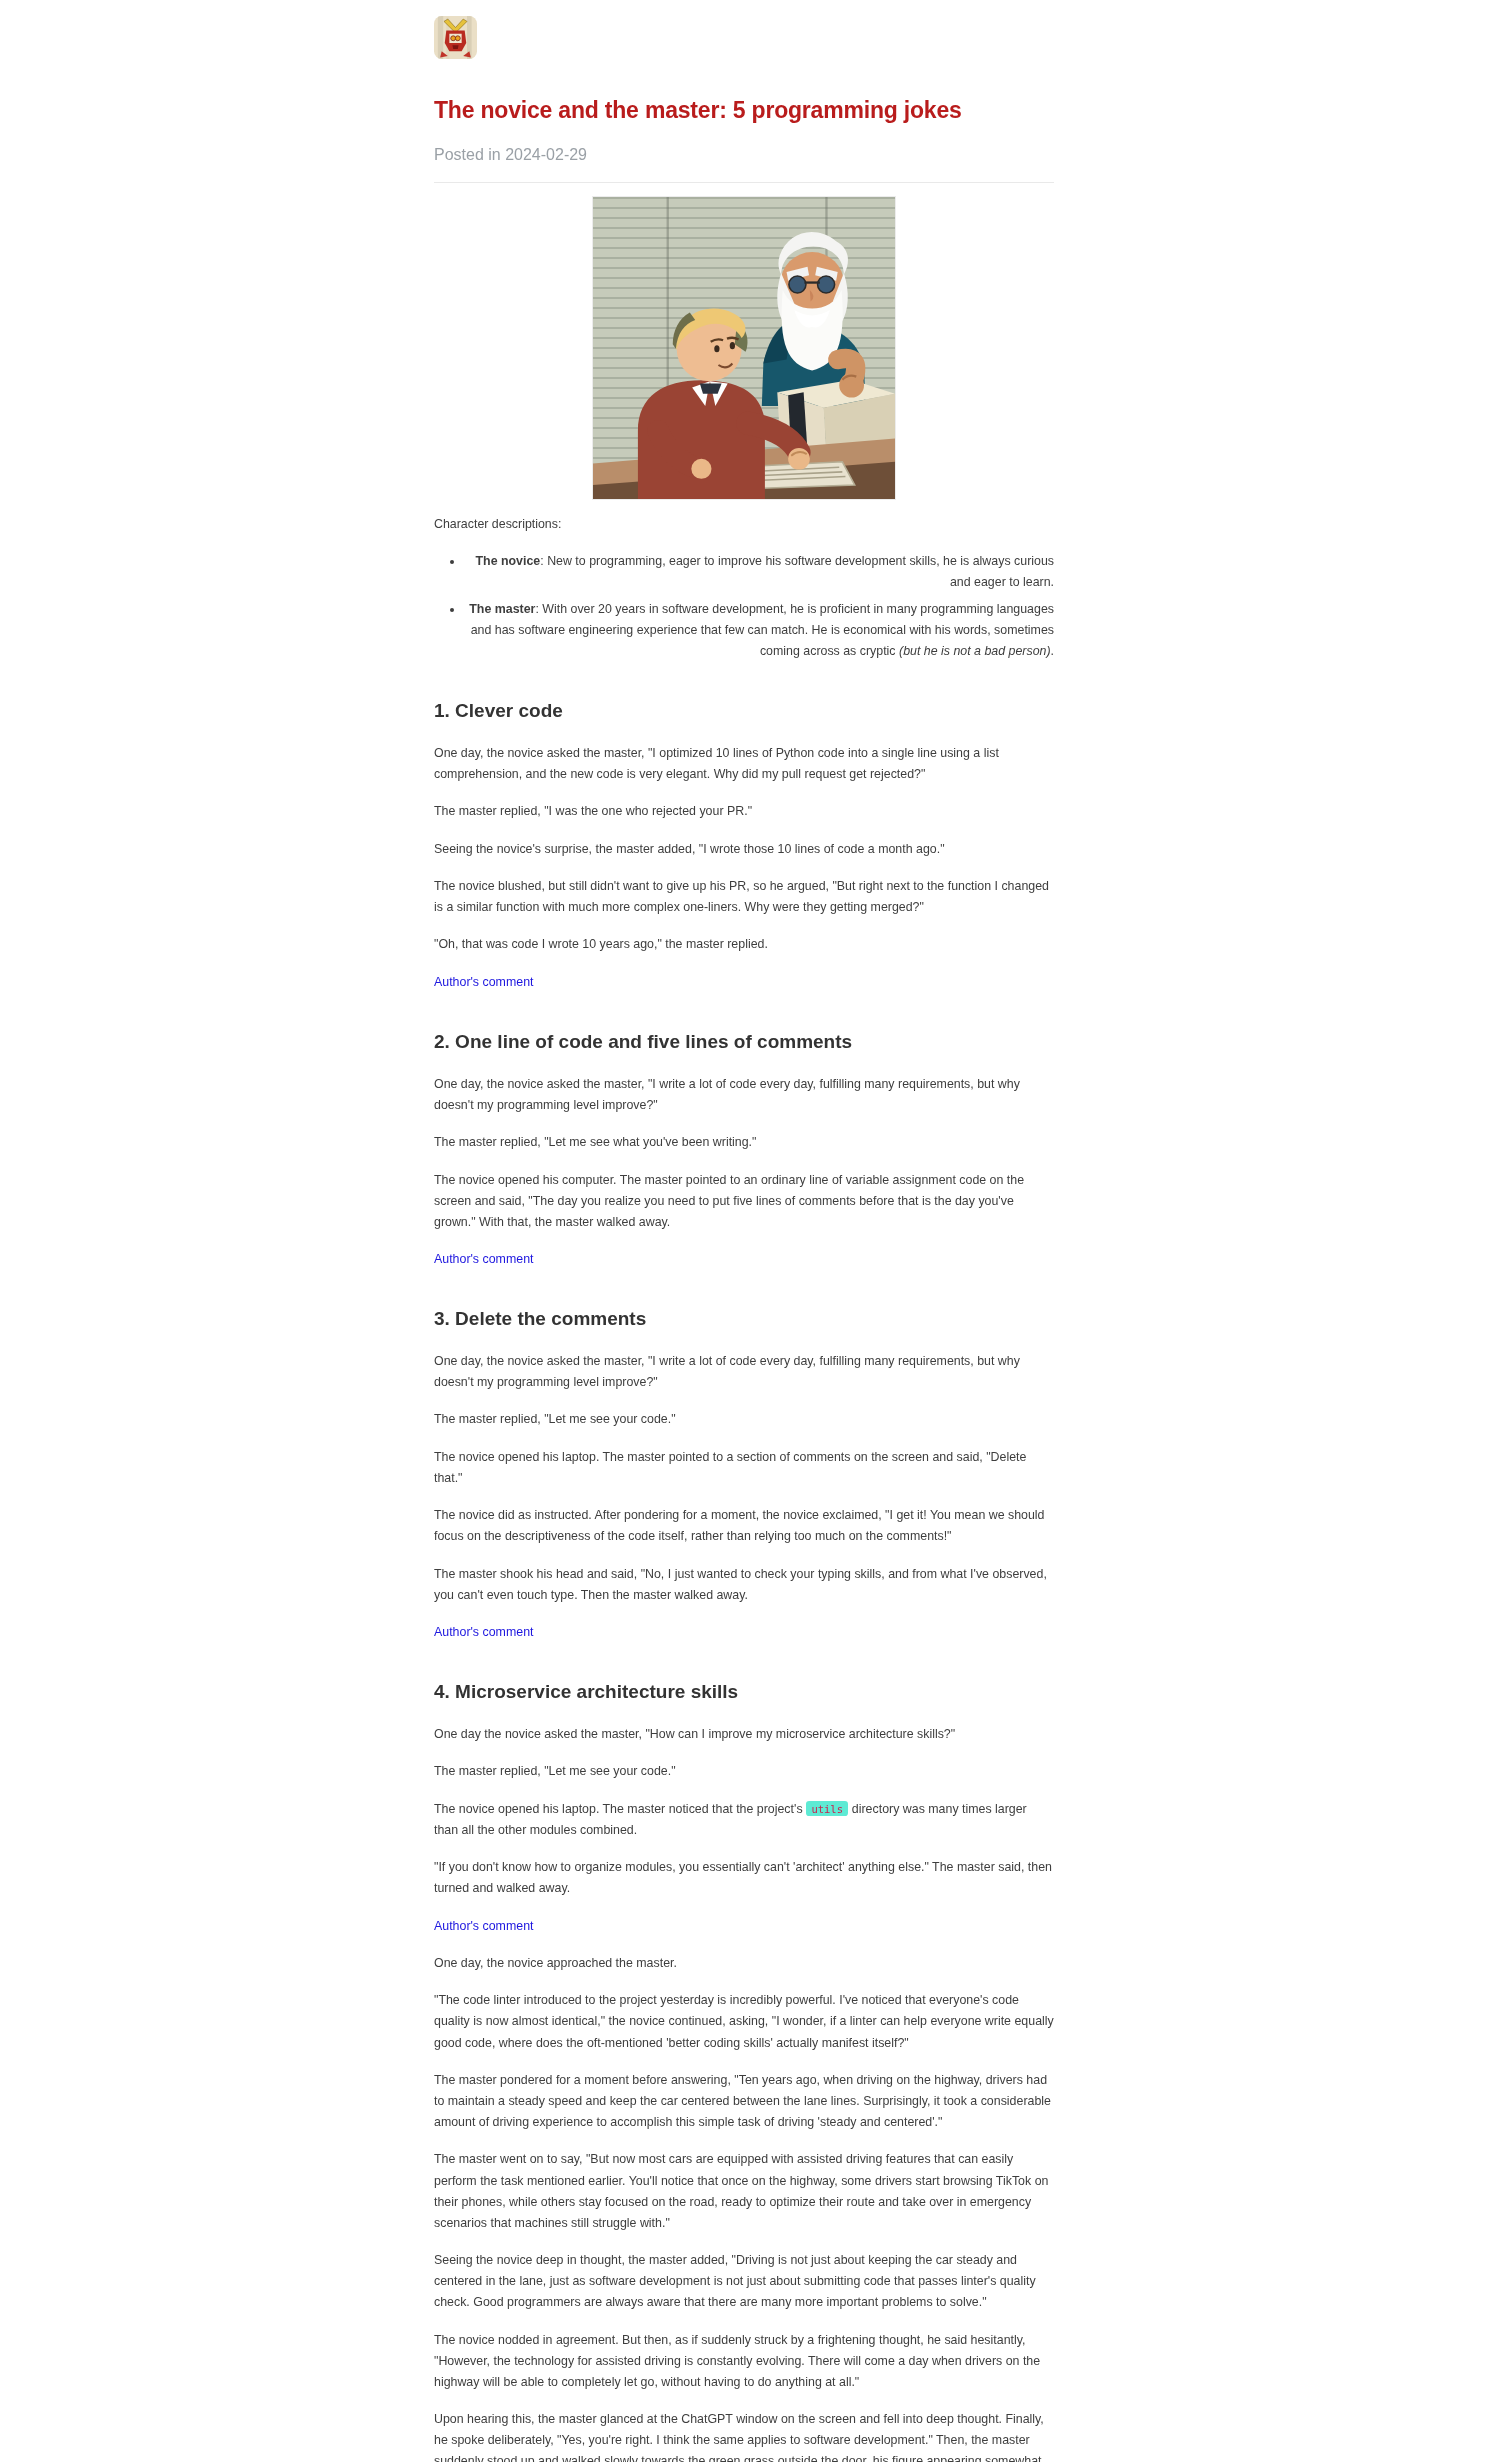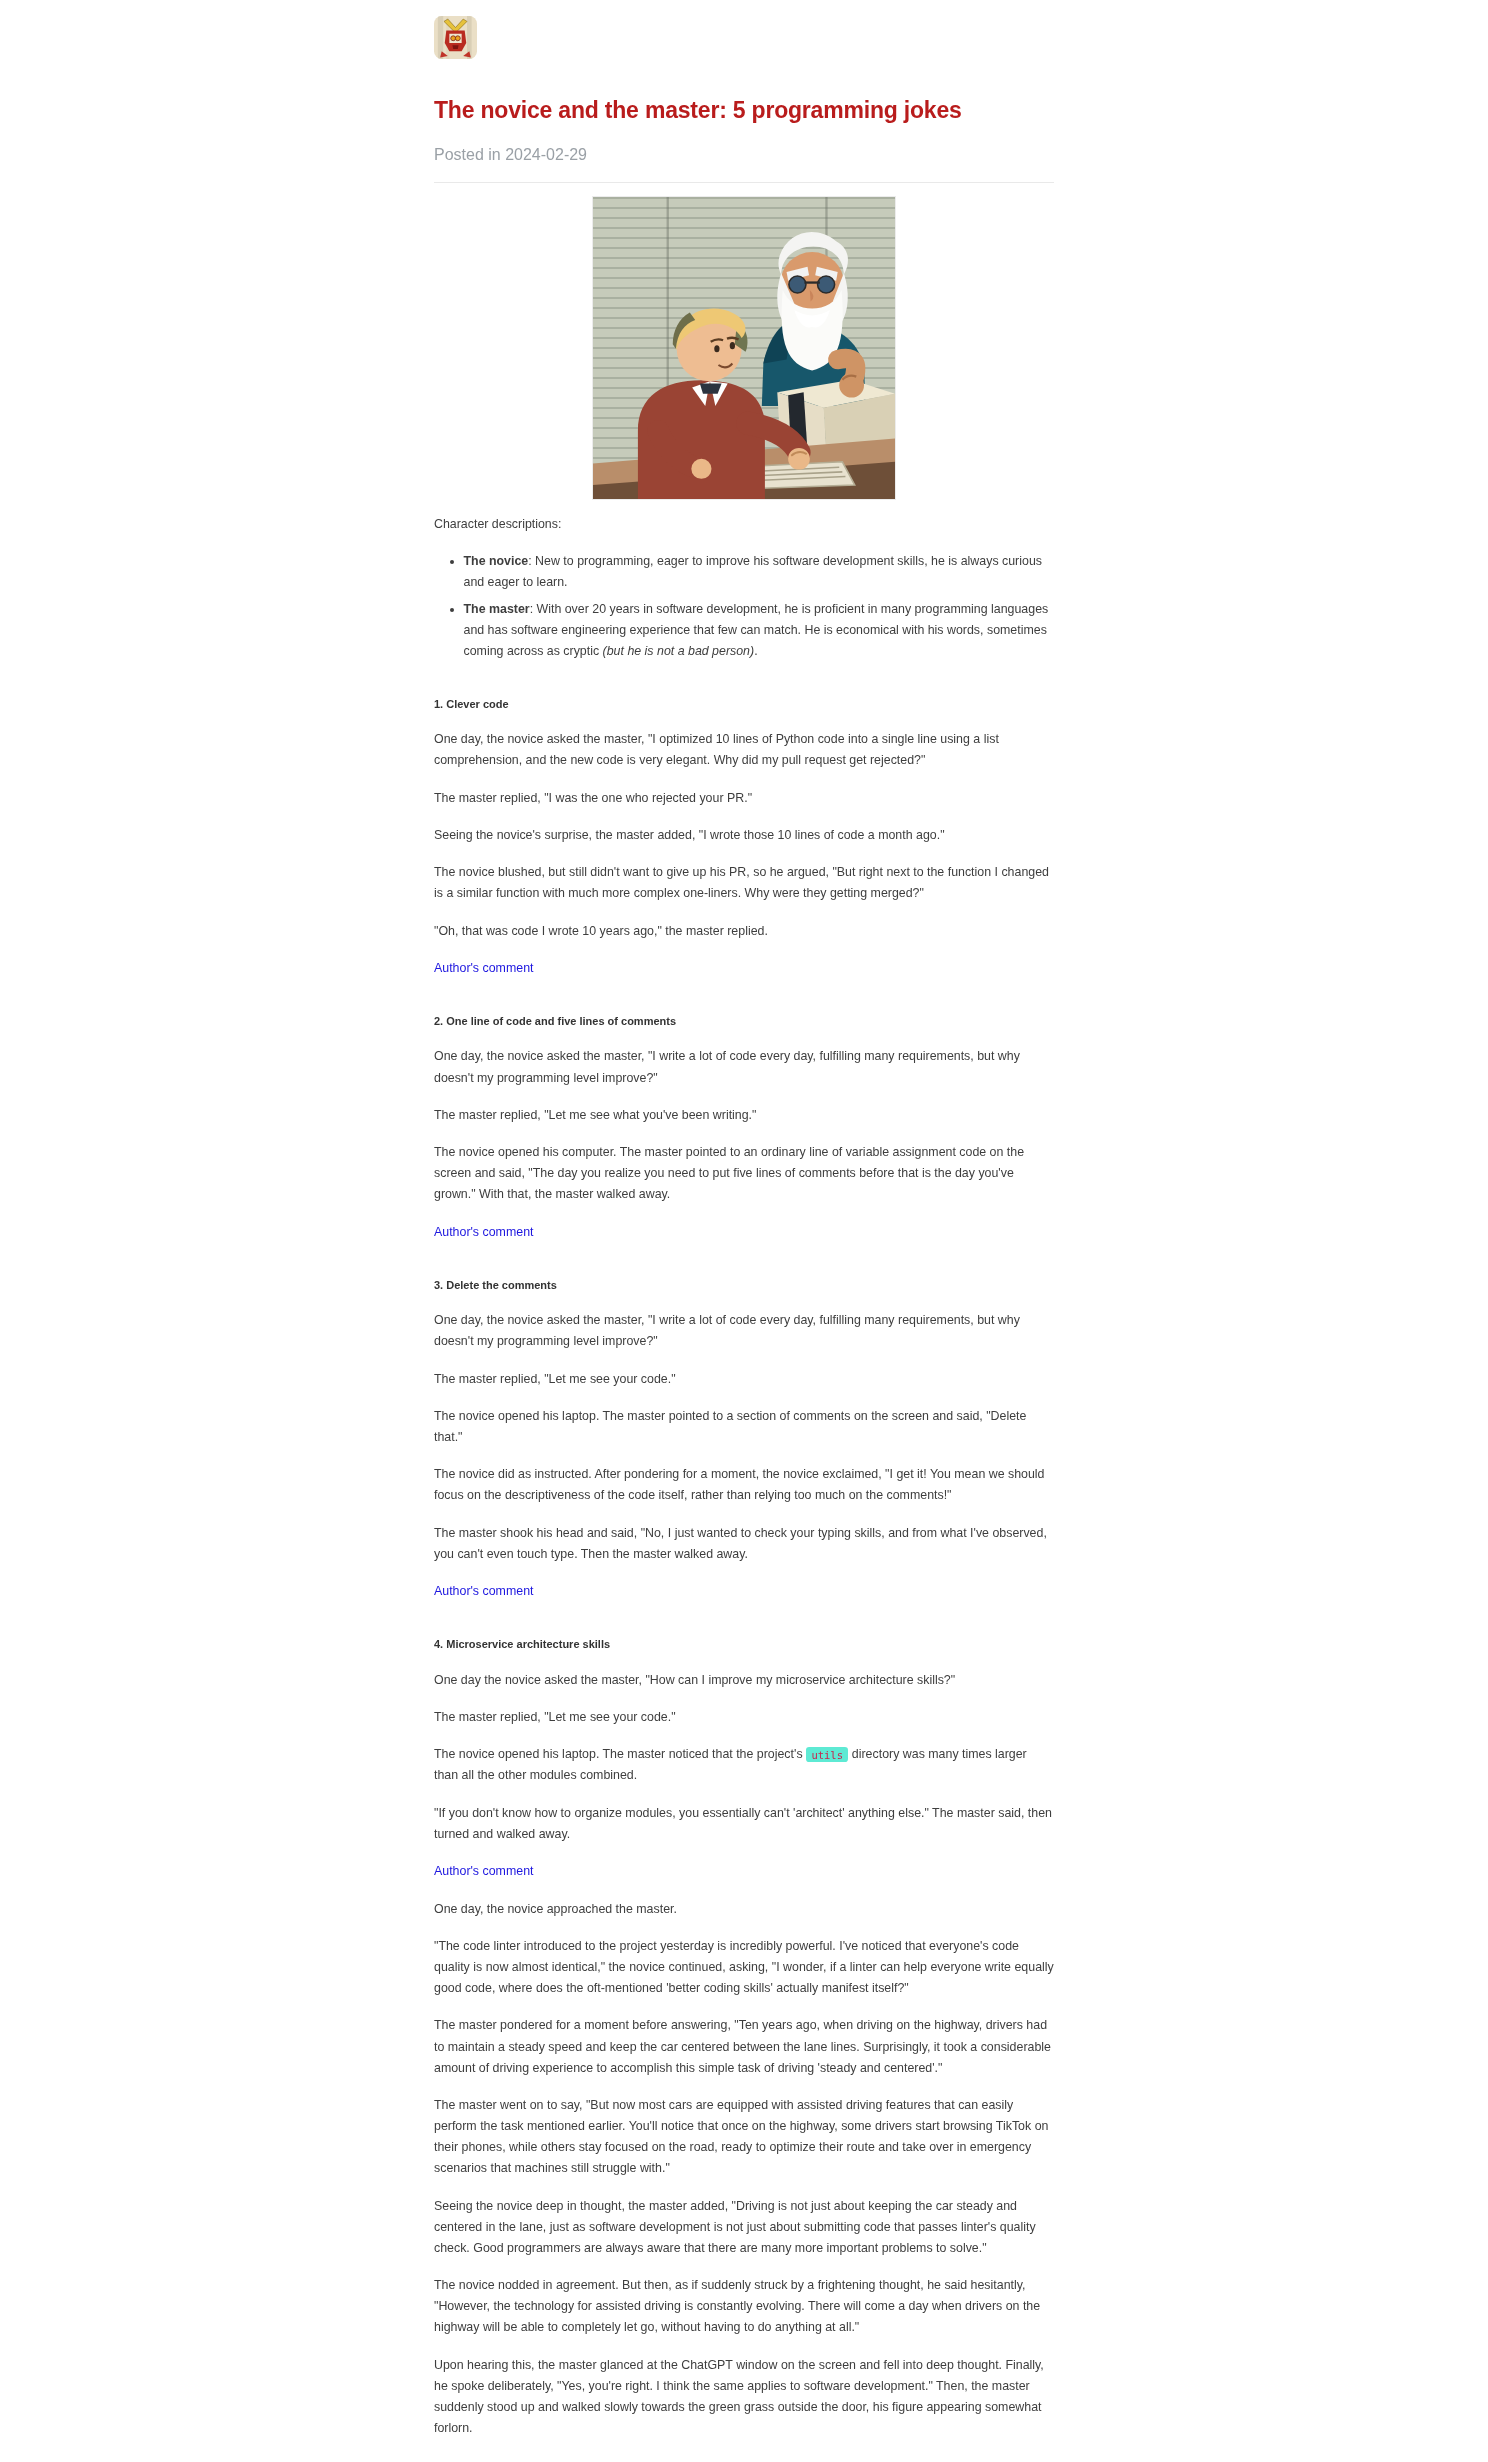--- a/index.html
+++ b/index.html
@@ -21,22 +21,22 @@
   figure.illu{
     margin:0 auto 14px;
     width:302px;height:302px;
     border:0.8px solid #ececec;
     background:repeating-linear-gradient(180deg,#a9b0a0 0 1.6px,#c6cbba 1.6px 10px);
     position:relative;
   }
   figure.illu svg{display:block;width:100%;height:100%;}
   .lead{margin:0 0 9.3px;}
   ul.chars{margin:0 0 26px;padding-left:29.5px;}
-  ul.chars li{margin:5.4px 0;}
-  h3.sec{font-size:11px;color:#333;margin:33px 0 15.5px;font-weight:bold;}
+  ul.chars li{margin:5.4px 0;text-align:right;}
+  h3.sec{font-size:19px;color:#333;margin:33px 0 15.5px;font-weight:bold;}
   p.para{margin:0 0 16.3px;}
   a.alink{color:#1d16df;text-decoration:none;margin-top:28px;}
   .codei{
     font-family:"DejaVu Sans Mono",monospace;
     font-size:10.5px;
     color:#c7254e;
     background:#5eead4;
     padding:1.6px 5.4px;
     border-radius:3.1px;
   }

